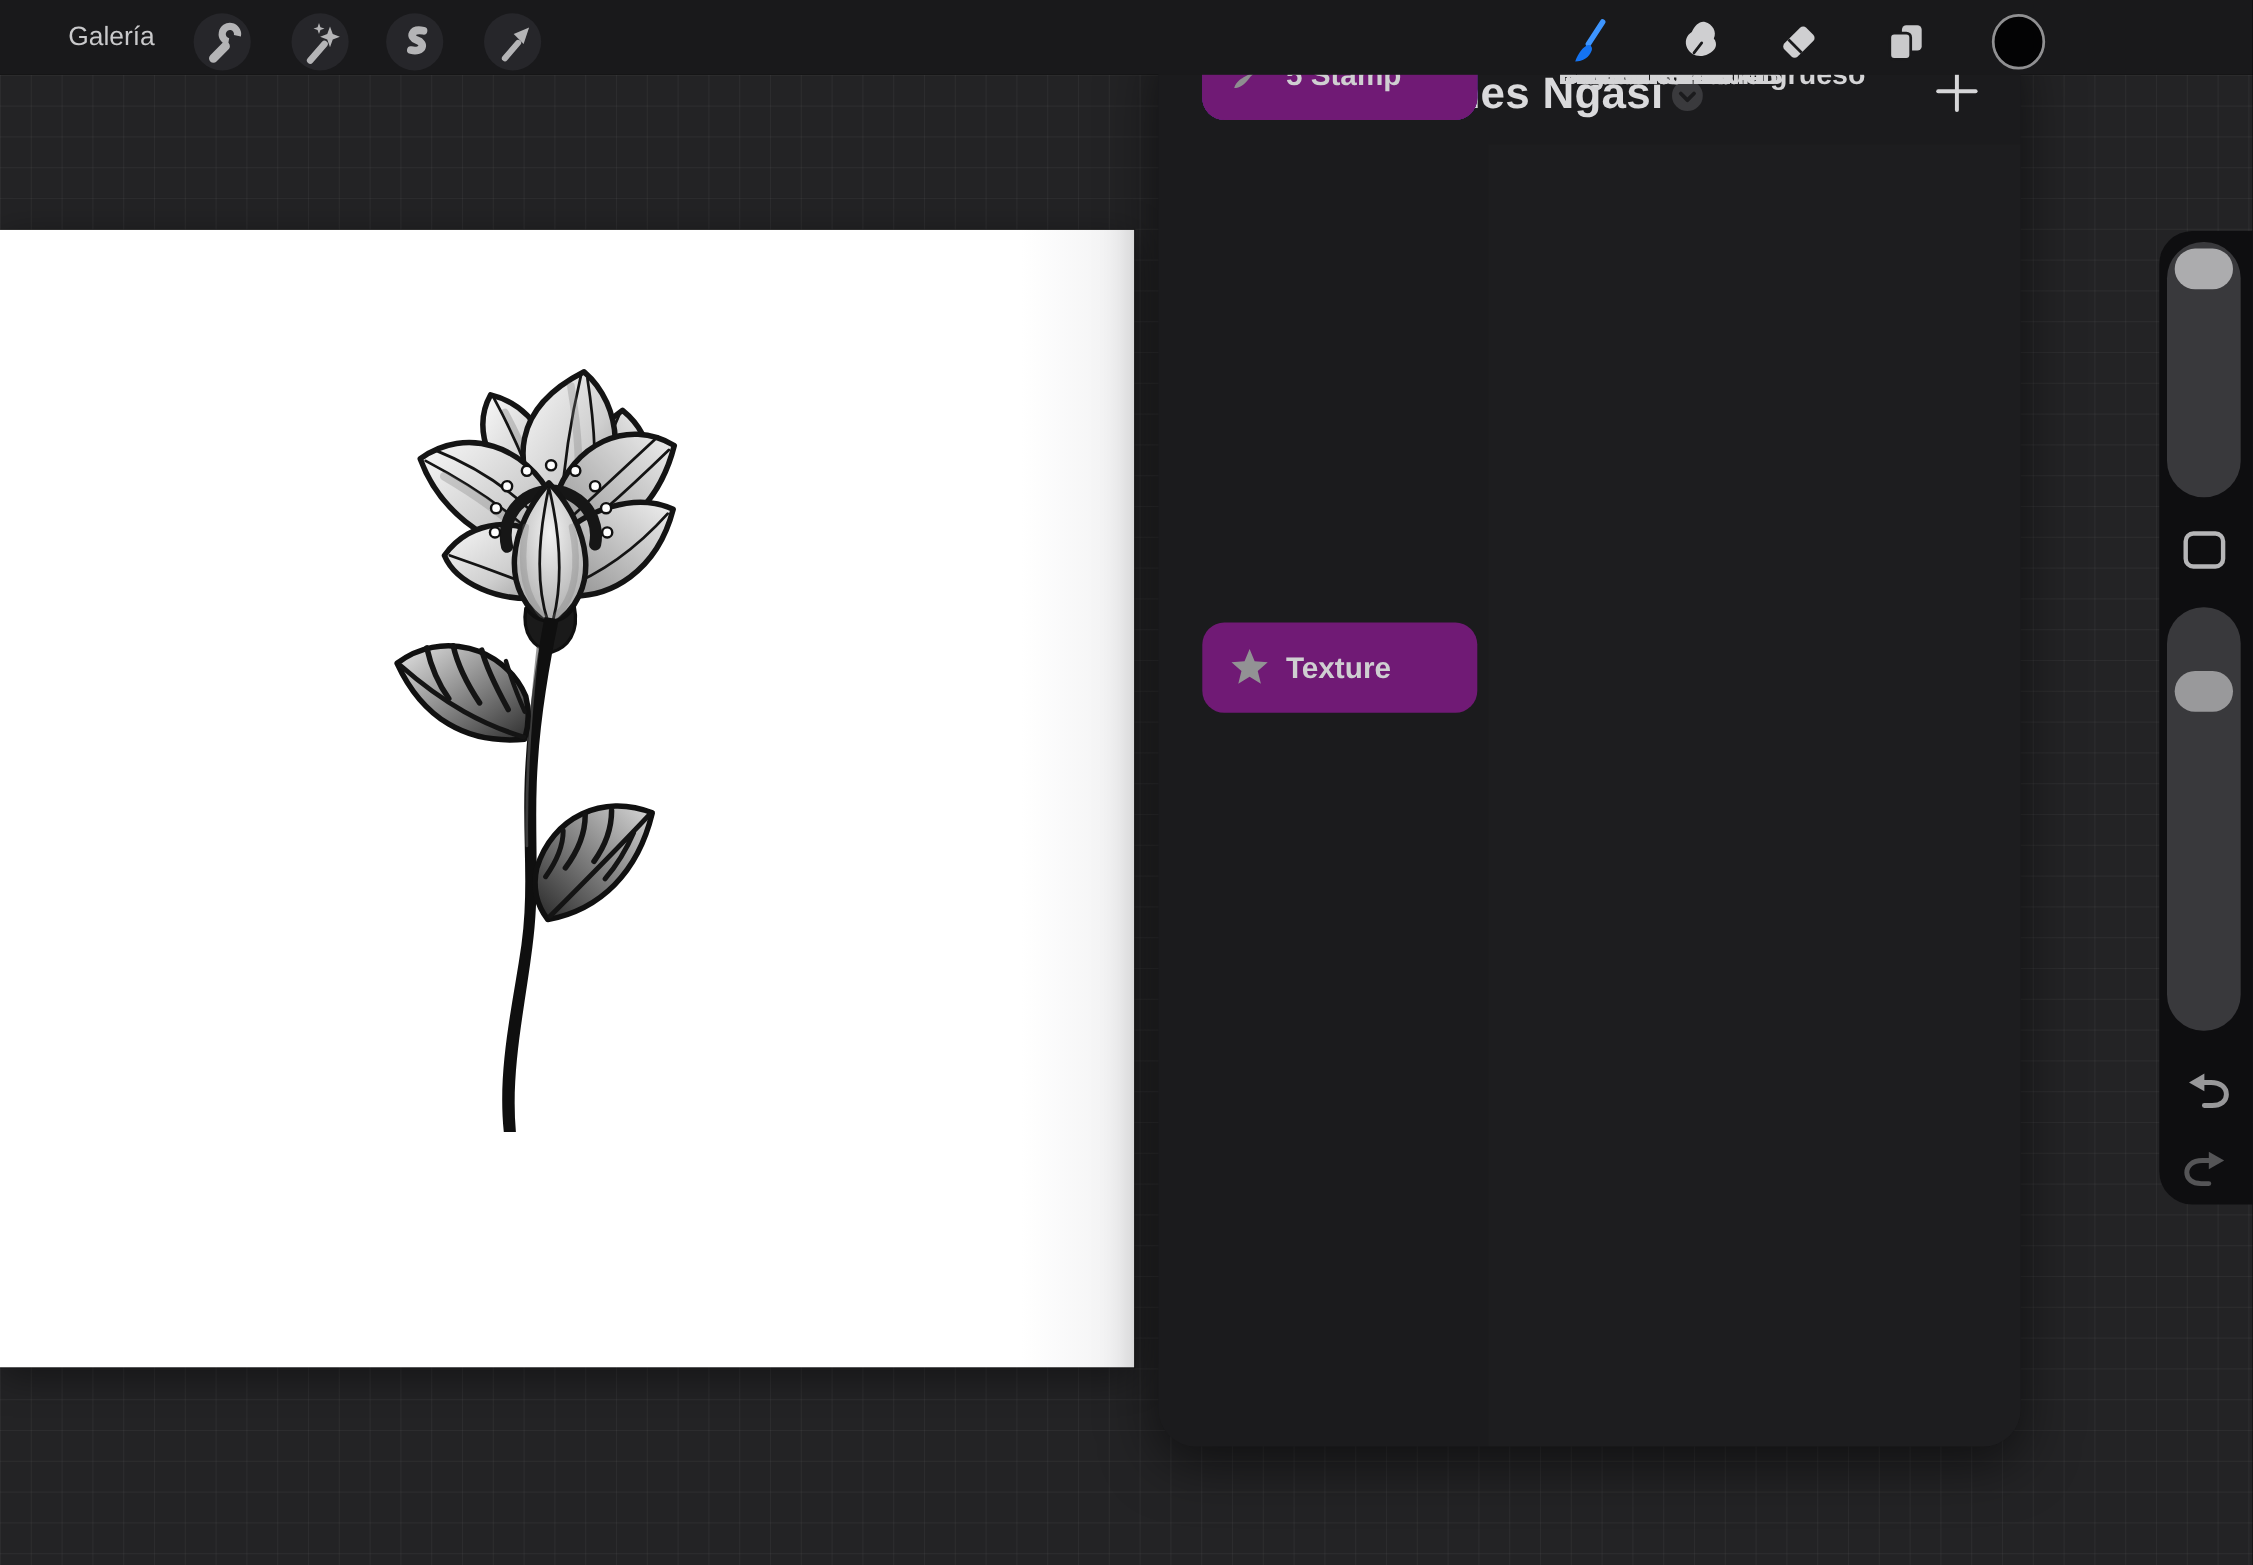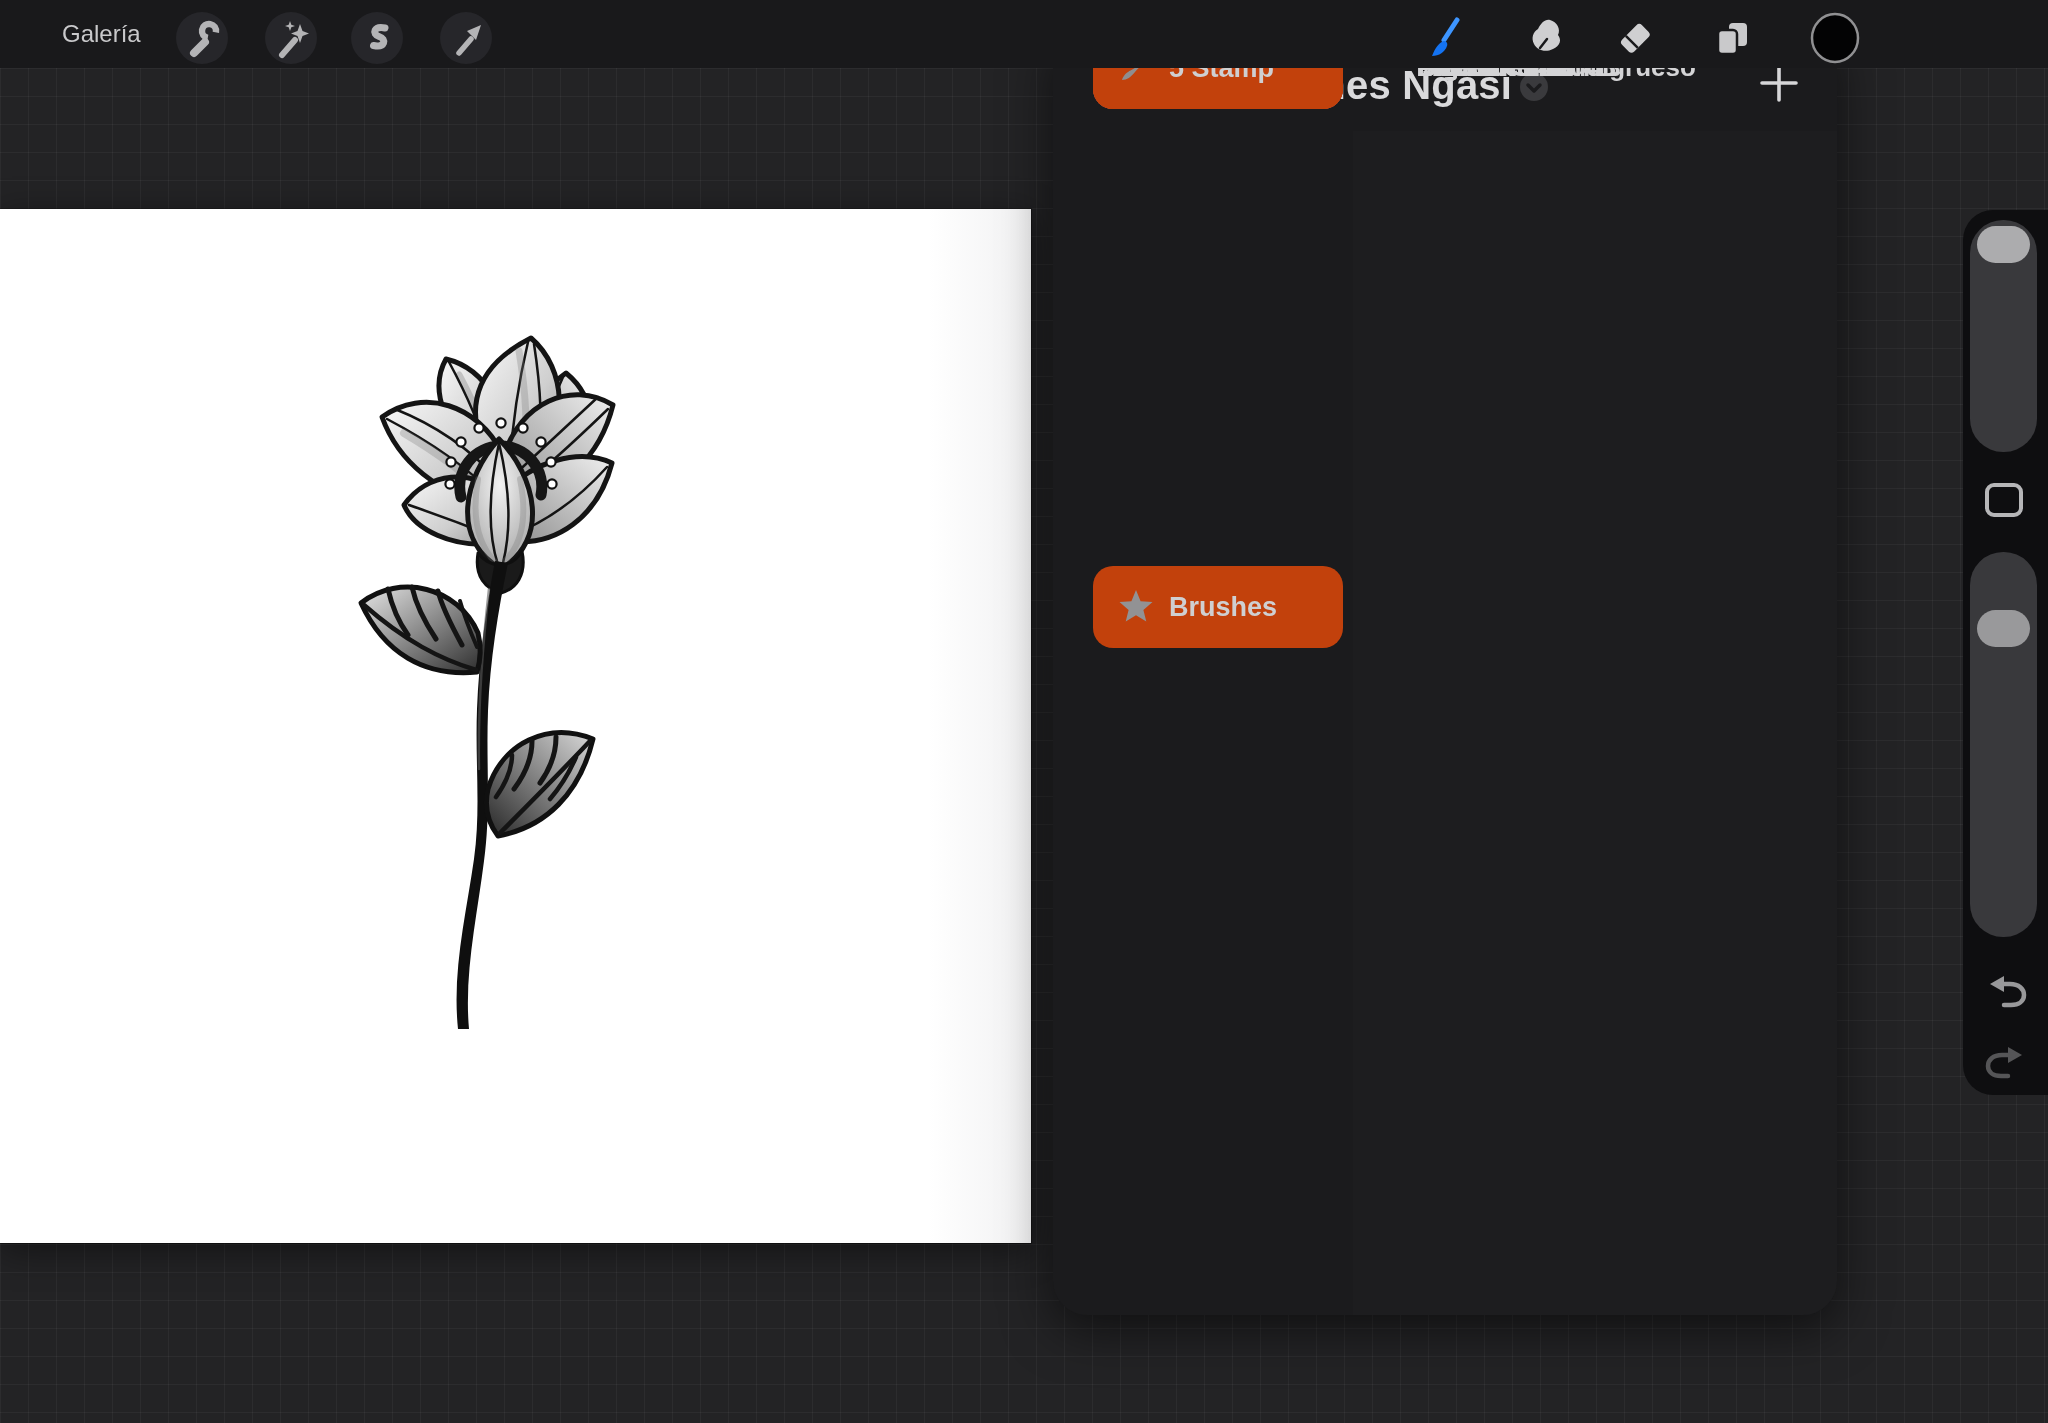--- a/index.html
+++ b/index.html
@@ -27,21 +27,21 @@
     box-shadow:0 0 0 1px rgba(0,0,0,0.35), 0 8px 34px rgba(0,0,0,0.45);}
 
   
   #brush-panel{left:1053px;top:27px;width:784px;height:1288px;background:#1b1b1d;
     border-radius:34px;box-shadow:0 14px 50px rgba(0,0,0,0.55);z-index:30;overflow:hidden;}
   #panel-title{left:55px;top:36px;font-size:40px;font-weight:bold;color:#dadadc;letter-spacing:0.2px;}
   #title-chevron{left:467px;top:46px;width:28px;height:28px;border-radius:50%;background:#3a3a3d;}
   #add-brush{left:706px;top:36px;width:40px;height:40px;}
   .list-col{left:300px;top:104px;width:484px;height:1184px;background:#1d1d1f;}
 
-  .set-btn{left:40px;width:250px;height:82px;border-radius:20px;background:#c2410c;}
+  .set-btn{left:40px;width:250px;height:82px;border-radius:20px;background:#701a75;}
   .set-btn.selected{background:#0d6ff3;}
   .set-btn:nth-of-type(1){top:115px;}
   .set-btn:nth-of-type(2){top:221px;}
   .set-btn:nth-of-type(3){top:327px;}
   .set-btn:nth-of-type(4){top:433px;}
   .set-btn:nth-of-type(5){top:539px;}
   .set-icon{position:absolute;left:24px;top:22px;width:38px;height:38px;}
   .set-label{position:absolute;left:76px;top:0;height:82px;line-height:82px;
     font-size:27px;font-weight:bold;color:#cfcfd1;white-space:nowrap;}
   .set-btn.selected .set-label{color:#ffffff;}
@@ -262,21 +262,21 @@
     <svg width="40" height="40">
       <line x1="20" y1="3" x2="20" y2="37" stroke="#d6d6d8" stroke-width="3.6" stroke-linecap="round"></line>
       <line x1="3" y1="20" x2="37" y2="20" stroke="#d6d6d8" stroke-width="3.6" stroke-linecap="round"></line>
     </svg>
   </div>
 
   <div class="set-btn abs">
     <svg class="set-icon" width="38" height="38">
       <path d="M19 2 L23.6 13.2 L35.5 14.1 L26.4 21.9 L29.3 33.5 L19 27.2 L8.7 33.5 L11.6 21.9 L2.5 14.1 L14.4 13.2 Z" fill="#929294"></path>
     </svg>
-    <span class="set-label">Brushes</span>
+    <span class="set-label">Texture</span>
   </div>
 
   <div class="set-btn selected abs">
     <svg class="set-icon" width="38" height="38">
       <path d="M 5,31 C 9,20 18,22 23,14 C 26,10 29,8 34,6 C 30,15 23,16 18,23 C 14,28 10,31 5,31 Z" fill="#ffffff"></path>
     </svg>
     <span class="set-label">20 line</span>
   </div>
 
   <div class="set-btn abs">

